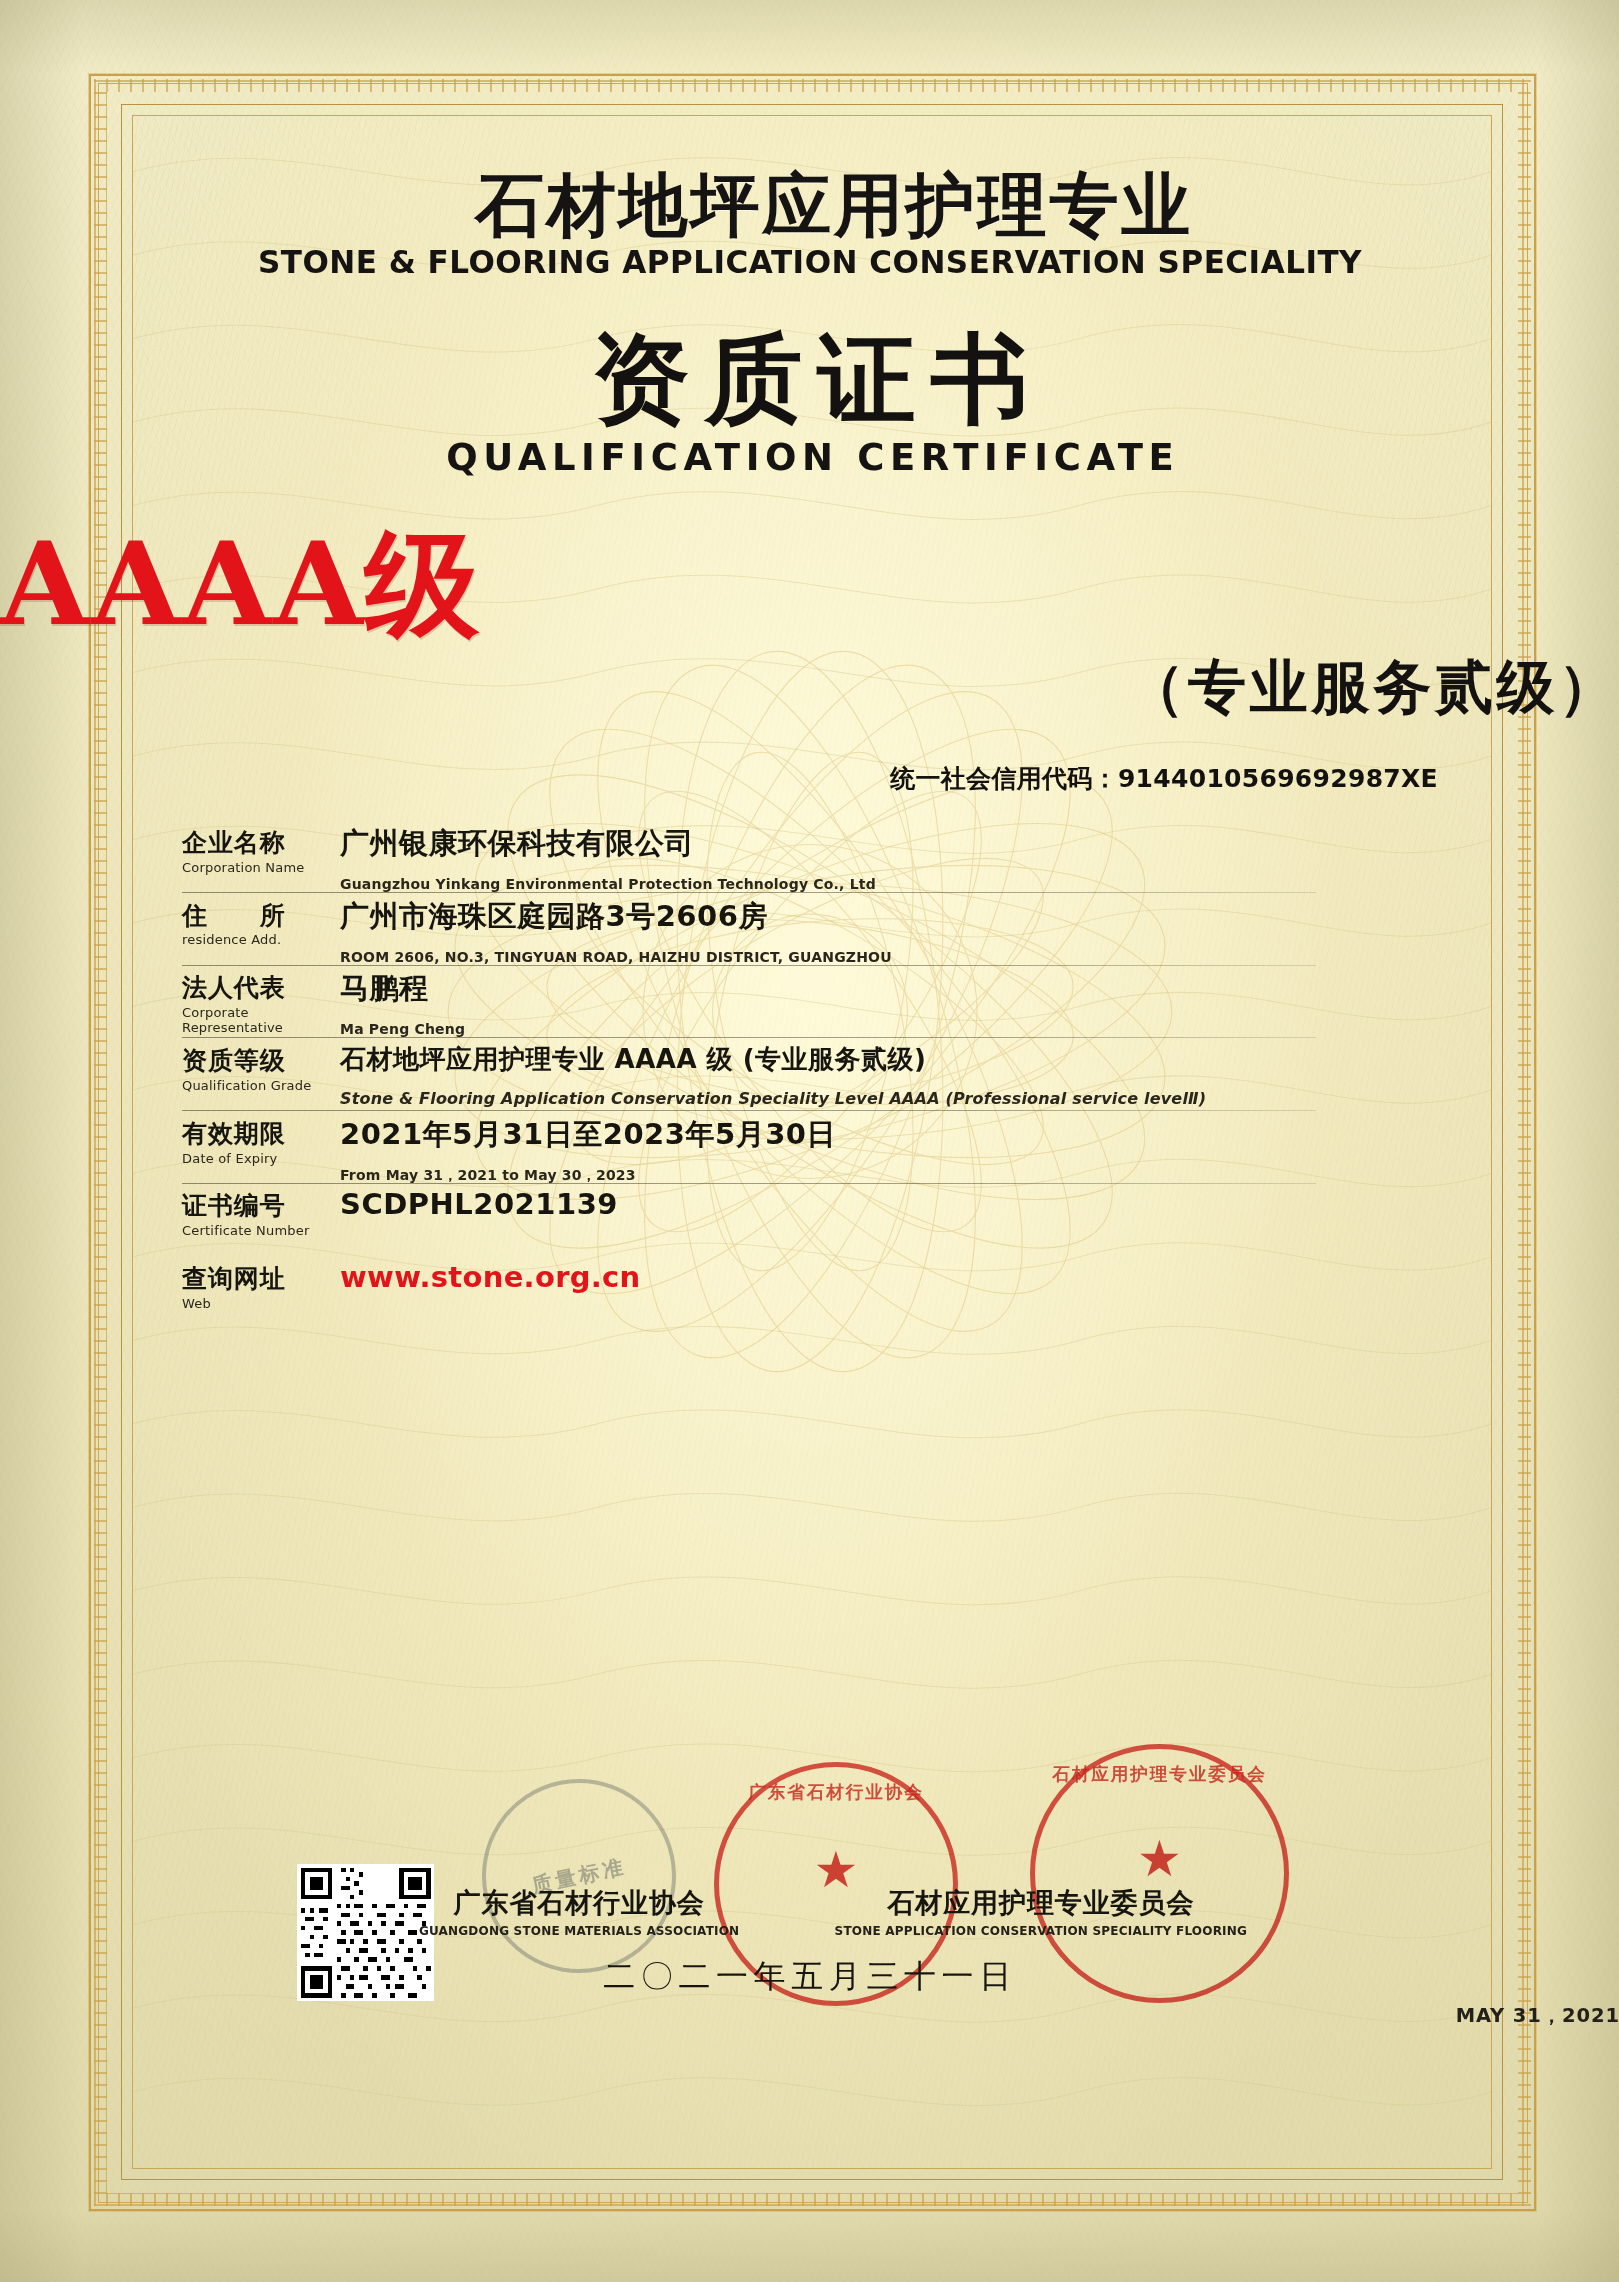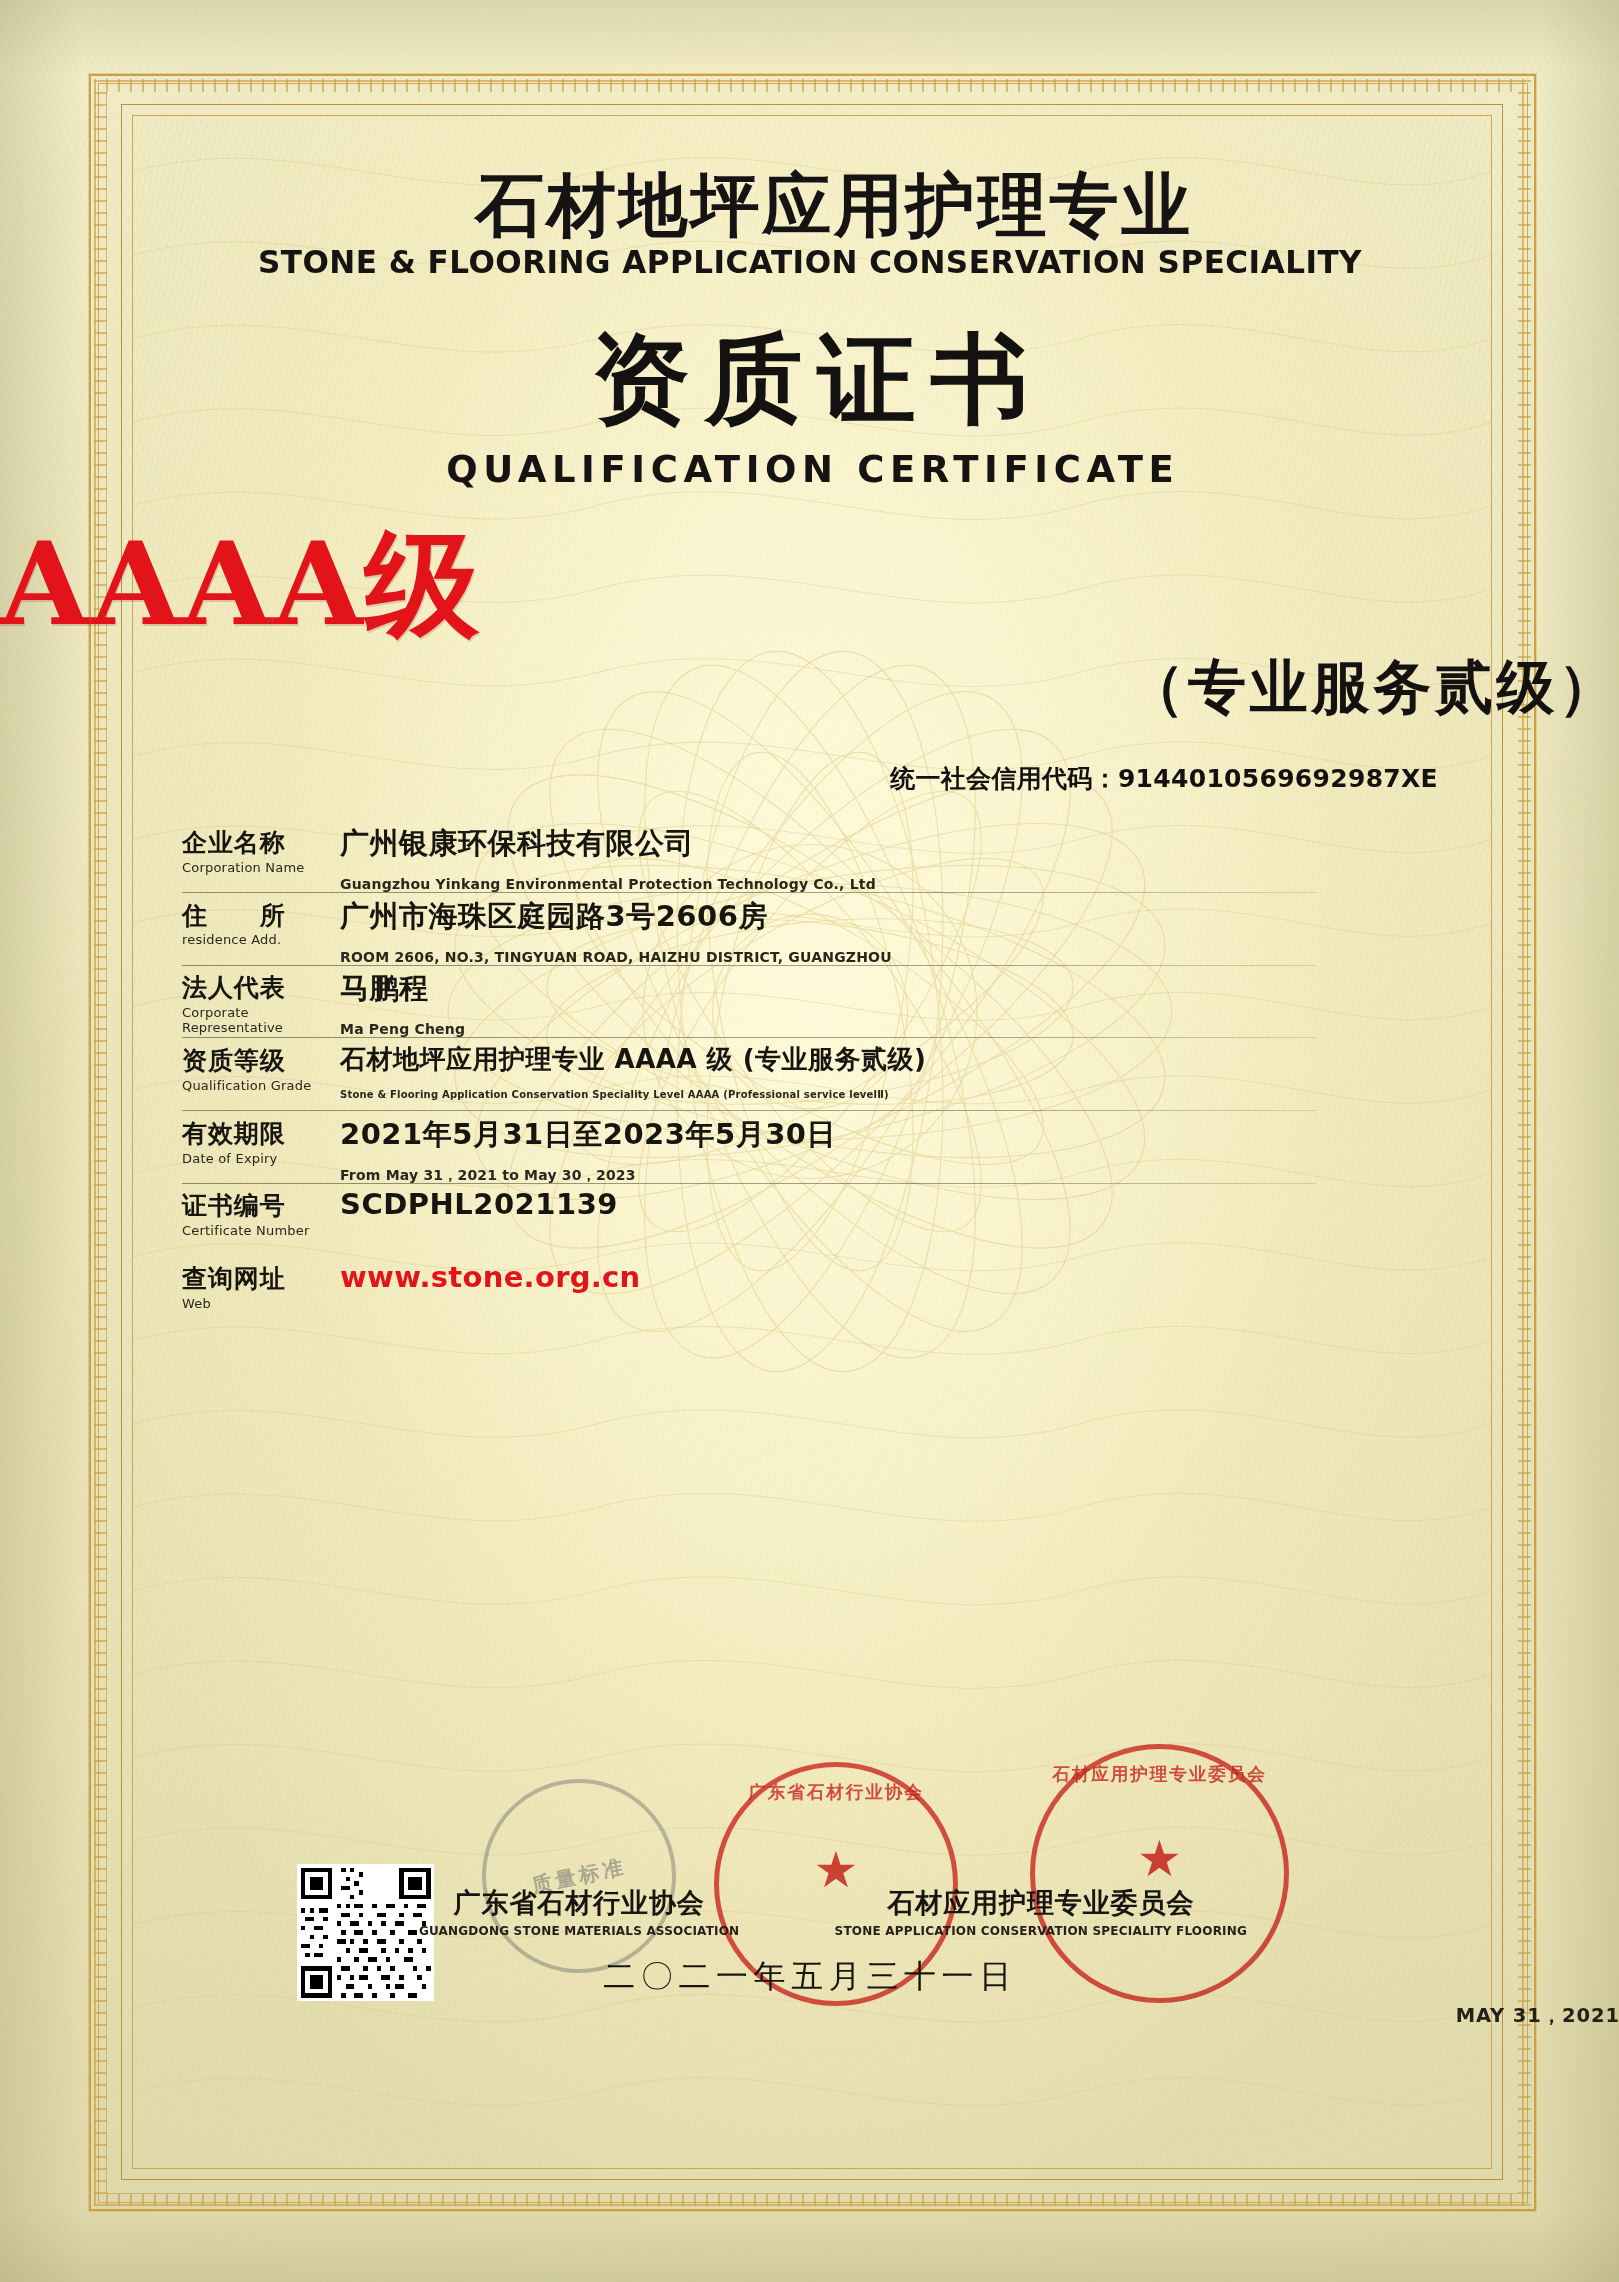--- a/index.html
+++ b/index.html
@@ -84,21 +84,20 @@
   }
   .t-cn-sub{
     position:absolute;top:315px;left:0;width:100%;text-align:center;
     font-size:98px;font-weight:bold;letter-spacing:15px;color:#141210;
     text-indent:15px;
   }
   .t-en-sub{
     position:absolute;top:436px;left:0;width:100%;text-align:center;
     font-size:37px;font-weight:bold;letter-spacing:5.6px;color:#161412;
     text-indent:5.6px;
-    margin-top:12px;
   }
   .grade{
     position:absolute;top:508px;left:0;width:100%;text-align:left;
     color:#e2141a;font-size:115px;font-weight:bold;letter-spacing:1.9px;
     font-family:"DejaVu Serif","Liberation Serif",serif;
     text-shadow:0.9px 1.9px 0 rgba(120,20,20,.18);
   }
   .grade .cn{font-family:"DejaVu Sans","Liberation Sans",sans-serif;font-weight:bold;}
   .grade-sub{
     position:absolute;top:649px;left:0;width:100%;text-align:right;
@@ -118,21 +117,21 @@
   }
   .lab{
     position:absolute;left:0;top:3.7px;width:139px;
   }
   .lab .cn{display:block;font-size:25px;font-weight:bold;color:#17150f;letter-spacing:0.9px;}
   .lab .en{display:block;font-size:13px;color:#2a261c;margin-top:0.9px;letter-spacing:0.2px;}
   .val{position:absolute;left:158px;top:0;right:0;}
   .val .cn{display:block;font-size:29px;font-weight:bold;color:#17150f;letter-spacing:0.5px;}
   .val .en{display:block;font-size:14px;font-weight:bold;color:#2a261c;margin-top:12px;letter-spacing:0.2px;}
   .val .cn.small{font-size:26px;}
-  .val .en.tiny{font-size:10px;}
+  .val .en.tiny{font-size:16px;font-style:italic;}
   .val .web{display:block;font-size:29px;font-weight:bold;color:#e2141a;letter-spacing:0.3px;}
   .row.two .lab{top:1.9px;}
 
   
   .seal{
     position:absolute;border-radius:50%;
     border:5.6px solid rgba(216,44,40,.80);
     color:rgba(212,40,36,.85);
     mix-blend-mode:multiply;
   }

